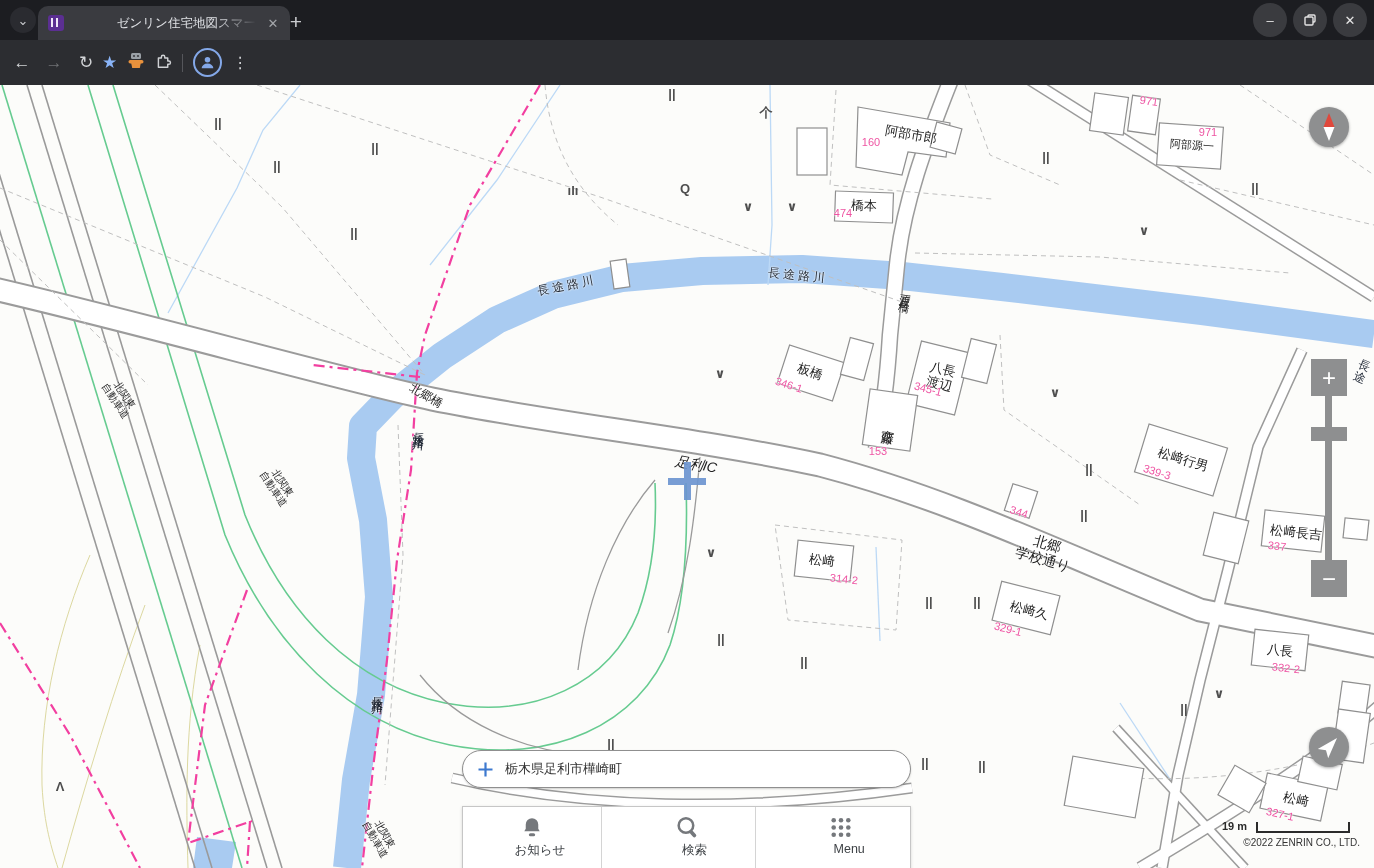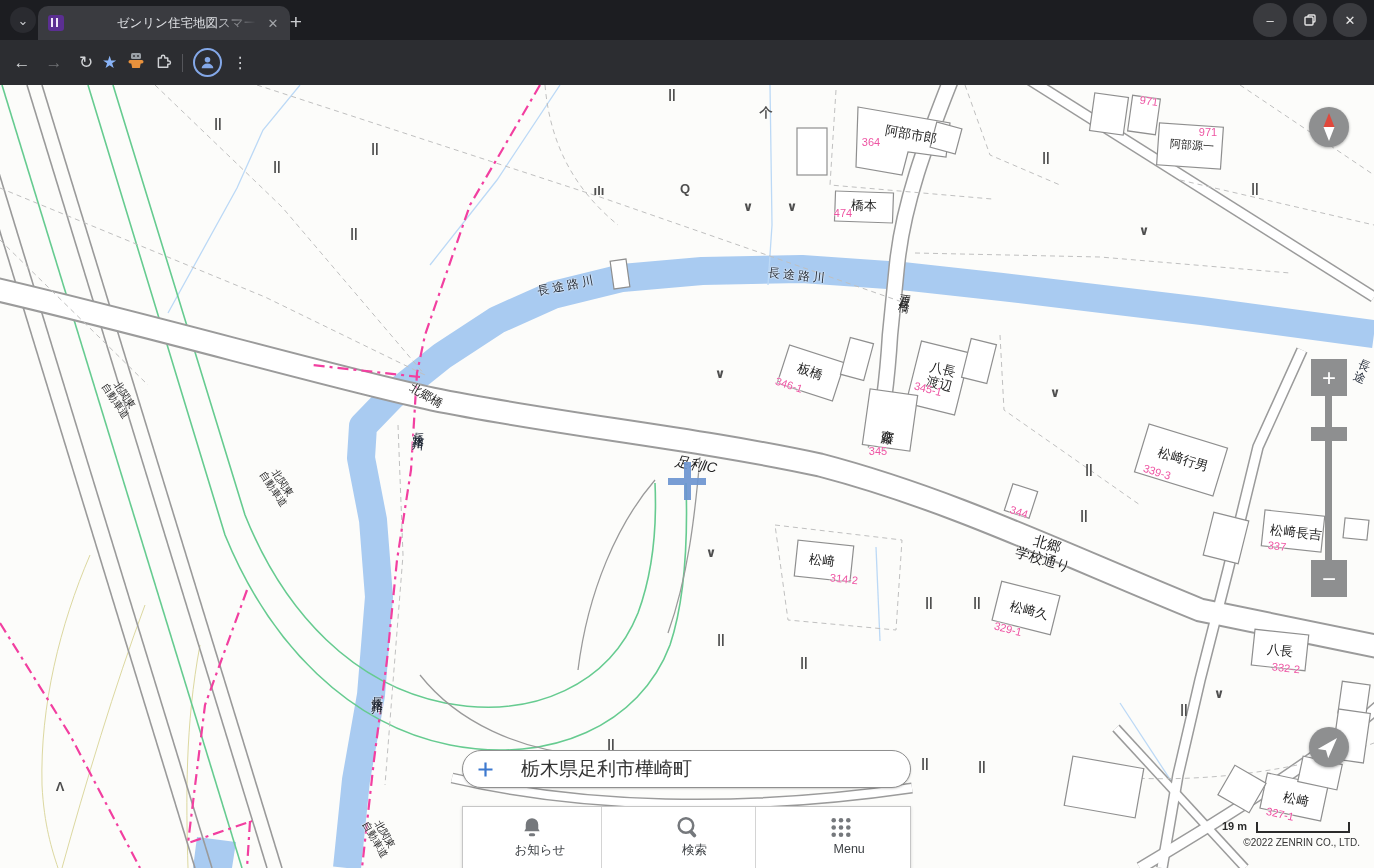--- a/index.html
+++ b/index.html
@@ -69,21 +69,21 @@
        font-size:24px;font-weight:300;display:flex;align-items:center;justify-content:center;}
   .zplus{top:274px;} .zminus{top:475px;}
   .ztrack{position:absolute;left:1325px;top:311px;width:7px;height:164px;background:#8e8f90;}
   .zhandle{position:absolute;left:1311px;top:342px;width:36px;height:14px;background:#8e8f90;}
   .locate-btn{position:absolute;left:1309px;top:642px;width:40px;height:40px;border-radius:50%;
        background:#8e8f90;box-shadow:0 1px 3px rgba(0,0,0,.35);display:flex;align-items:center;justify-content:center;}
 
   .search-pill{position:absolute;left:462px;top:665px;width:449px;height:38px;background:#fff;
        border:1px solid #8f8f8f;border-radius:20px;display:flex;align-items:center;padding:0 14px;
        gap:11px;box-sizing:border-box;box-shadow:0 1px 2px rgba(0,0,0,.18);}
-  .search-text{font-size:19px;color:#333;margin-left:16px;}
+  .search-text{font-size:13px;color:#333;}
 
   .bottom-nav{position:absolute;left:462px;top:721px;width:449px;height:64px;background:#fff;
        border:1px solid #c6c6c6;box-sizing:border-box;display:flex;box-shadow:0 1px 3px rgba(0,0,0,.15);}
   .nav-cell{flex:1;display:flex;flex-direction:column;align-items:center;padding-top:8px;gap:2px;}
   .nav-cell + .nav-cell{border-left:1px solid #d4d4d4;padding-left:16px;}
   .nav-label{font-size:12.5px;color:#3e4246;margin-left:16px;}
 
   .scale-label{position:absolute;left:1222px;top:735px;font-size:11px;font-weight:700;color:#2b2b2b;}
   .scalebar{position:absolute;left:1256px;top:737px;width:90px;height:9px;
        border-left:2px solid #2b2b2b;border-right:2px solid #2b2b2b;border-bottom:2px solid #2b2b2b;}
@@ -284,27 +284,27 @@
         <div class="map-label ml-road" style="left: 426px; top: 311px; transform: translate(-50%, -50%) rotate(30deg);">北郷橋</div>
         <div class="map-label ml-ic" style="font-size: 14px; left: 696px; top: 380px; transform: translate(-50%, -50%) rotate(10deg);">足利IC</div>
         <div class="map-label ml-road" style="font-size: 14px; left: 1045px; top: 467px; transform: translate(-50%, -50%) rotate(16deg);">北郷
 学校通り</div>
         <div class="map-label ml-road" style="font-size: 10px; left: 120px; top: 313px; transform: translate(-50%, -50%) rotate(56deg);">北関東
 自動車道</div>
         <div class="map-label ml-road" style="font-size: 10px; left: 278px; top: 401px; transform: translate(-50%, -50%) rotate(56deg);">北関東
 自動車道</div>
         <div class="map-label ml-road" style="font-size: 10px; left: 380px; top: 752px; transform: translate(-50%, -50%) rotate(60deg);">北関東
 自動車道</div>
-        <div class="map-label ml-num" style="left: 871px; top: 57px; transform: translate(-50%, -50%) rotate(0deg);">364</div>
+        <div class="map-label ml-num" style="left: 871px; top: 57px; transform: translate(-50%, -50%) rotate(0deg);">160</div>
         <div class="map-label ml-num" style="left: 1149px; top: 16px; transform: translate(-50%, -50%) rotate(8deg);">971</div>
         <div class="map-label ml-num" style="left: 1208px; top: 47px; transform: translate(-50%, -50%) rotate(0deg);">971</div>
         <div class="map-label ml-num" style="left: 843px; top: 128px; transform: translate(-50%, -50%) rotate(0deg);">474</div>
         <div class="map-label ml-num" style="left: 789px; top: 300px; transform: translate(-50%, -50%) rotate(18deg);">346-1</div>
         <div class="map-label ml-num" style="left: 928px; top: 304px; transform: translate(-50%, -50%) rotate(14deg);">345-1</div>
-        <div class="map-label ml-num" style="left: 878px; top: 366px; transform: translate(-50%, -50%) rotate(0deg);">345</div>
+        <div class="map-label ml-num" style="left: 878px; top: 366px; transform: translate(-50%, -50%) rotate(0deg);">153</div>
         <div class="map-label ml-num" style="left: 1019px; top: 427px; transform: translate(-50%, -50%) rotate(18deg);">344</div>
         <div class="map-label ml-num" style="left: 1157px; top: 387px; transform: translate(-50%, -50%) rotate(17deg);">339-3</div>
         <div class="map-label ml-num" style="left: 1277px; top: 461px; transform: translate(-50%, -50%) rotate(6deg);">337</div>
         <div class="map-label ml-num" style="left: 844px; top: 494px; transform: translate(-50%, -50%) rotate(6deg);">314-2</div>
         <div class="map-label ml-num" style="left: 1008px; top: 544px; transform: translate(-50%, -50%) rotate(14deg);">329-1</div>
         <div class="map-label ml-num" style="left: 1286px; top: 583px; transform: translate(-50%, -50%) rotate(6deg);">332-2</div>
         <div class="map-label ml-num" style="left: 1280px; top: 729px; transform: translate(-50%, -50%) rotate(12deg);">327-1</div>
         <div class="map-sym" style="left: 218px; top: 37px; transform: translate(-50%, -50%);">||</div>
         <div class="map-sym" style="left: 277px; top: 80px; transform: translate(-50%, -50%);">||</div>
         <div class="map-sym" style="left: 375px; top: 62px; transform: translate(-50%, -50%);">||</div>
@@ -324,21 +324,21 @@
         <div class="map-sym" style="left: 1184px; top: 623px; transform: translate(-50%, -50%);">||</div>
         <div class="map-sym" style="left: 748px; top: 121px; transform: translate(-50%, -50%);">∨</div>
         <div class="map-sym" style="left: 792px; top: 121px; transform: translate(-50%, -50%);">∨</div>
         <div class="map-sym" style="left: 1144px; top: 145px; transform: translate(-50%, -50%);">∨</div>
         <div class="map-sym" style="left: 720px; top: 288px; transform: translate(-50%, -50%);">∨</div>
         <div class="map-sym" style="left: 1055px; top: 307px; transform: translate(-50%, -50%);">∨</div>
         <div class="map-sym" style="left: 711px; top: 467px; transform: translate(-50%, -50%);">∨</div>
         <div class="map-sym" style="left: 1219px; top: 608px; transform: translate(-50%, -50%);">∨</div>
         <div class="map-sym" style="left: 685px; top: 103px; transform: translate(-50%, -50%);">Q</div>
         <div class="map-sym" style="left: 766px; top: 28px; transform: translate(-50%, -50%);">个</div>
-        <div class="map-sym" style="left: 599px; top: 105px; transform: translate(-50%, -50%);">ılı</div>
+        <div class="map-sym" style="left: 573px; top: 105px; transform: translate(-50%, -50%);">ılı</div>
         <div class="map-sym" style="left: 60px; top: 701px; transform: translate(-50%, -50%);">Λ</div>
       </div>
 
     <div class="crosshair">
       <div class="h"></div>
         <div class="v"></div>
     </div>
 
     <div class="compass-btn">
       <svg width="40" height="40">

